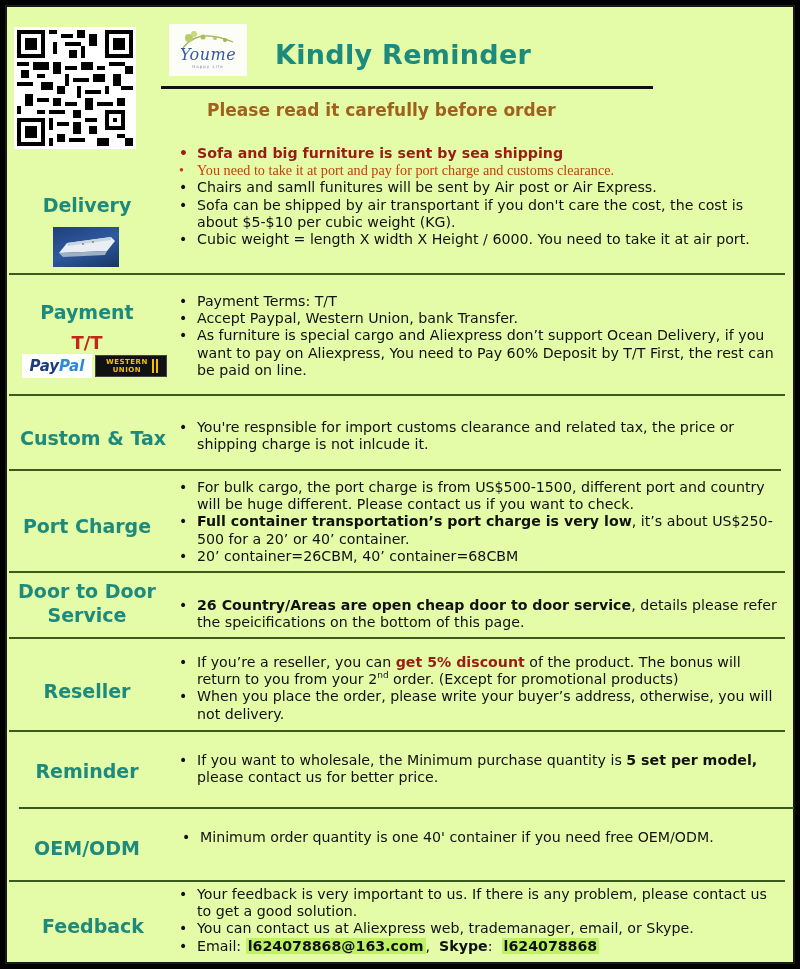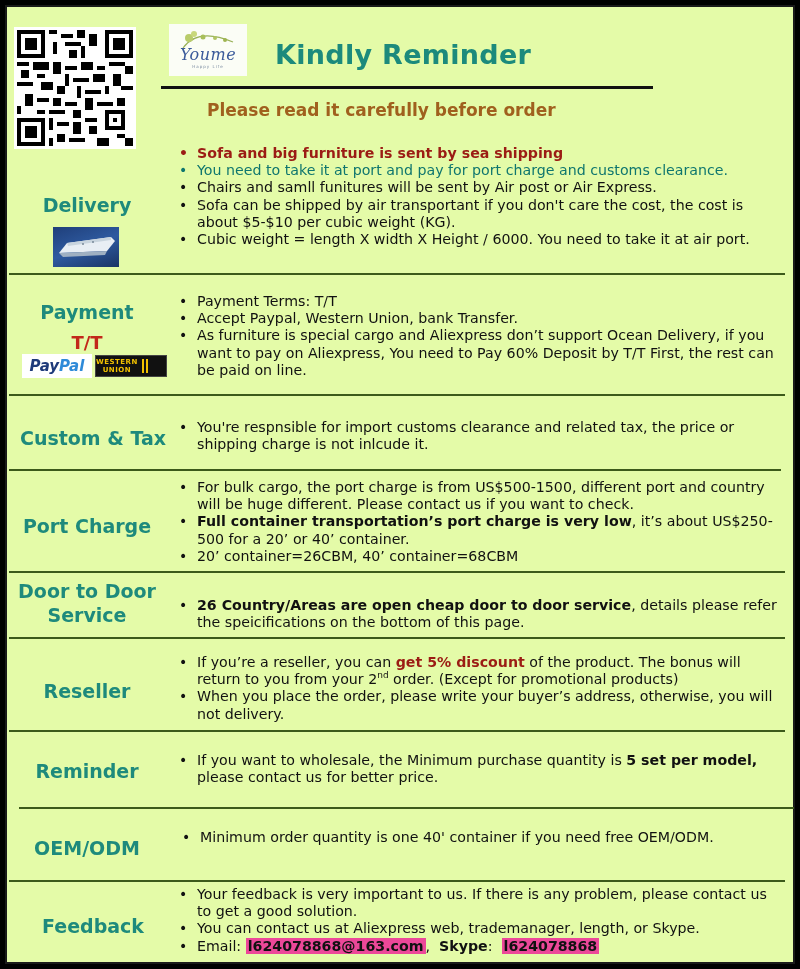--- a/index.html
+++ b/index.html
@@ -44,21 +44,21 @@
     font-weight: bold; font-size: 19px; color: #1e8a7c; line-height: 24px;
   }
   .section ul {
     position: absolute; left: 170px; width: 600px; list-style: none;
     font-size: 14.2px; line-height: 17.2px; color: #111;
   }
   .section li { position: relative; padding-left: 20px; }
   .section li::before {
     content: "\2022"; position: absolute; left: 2px; top: 0; font-size: 14px;
   }
-  .red { color: #0f766e; }
+  .red { color: #c2410c; font-family: Liberation Serif, serif; }
   .b { font-weight: bold; }
   .redb { color: #9b1c14; font-weight: bold; }
   .rule { position: absolute; height: 2px; background: #3c5a1a; }
   .ship {
     position: absolute; left: 46px; top: 220px; width: 66px; height: 40px;
     background: linear-gradient(160deg, #1f3f7a 0%, #2e5aa0 50%, #1a3565 100%);
   }
   .ship svg { width: 66px; height: 40px; display: block; }
   .tt {
     position: absolute; left: 40px; top: 325px; width: 80px; text-align: center;
@@ -67,26 +67,26 @@
   .paypal {
     position: absolute; left: 15px; top: 347px; width: 70px; height: 24px;
     background: #ffffff; font-style: italic; font-weight: bold; font-size: 15px;
     display: flex; align-items: center; justify-content: center;
   }
   .paypal .p1 { color: #1e3a7a; }
   .paypal .p2 { color: #2e8ad8; }
   .wu {
     position: absolute; left: 88px; top: 348px; width: 72px; height: 22px;
     background: #111; border: 1px solid #444; display: flex; align-items: center;
-    padding-left: 0;
+    padding-left: 10px;
   }
   .wu .txt { color: #f2c100; font-weight: bold; font-size: 7px; line-height: 8px; text-align: center; letter-spacing: 0.5px; }
   .wu .bars { margin-left: 4px; display: flex; gap: 2px; }
   .wu .bars i { display: block; width: 2px; height: 14px; background: #f2c100; }
-  .email-box { background: #ec4899; font-weight: bold; padding: 0 2px; }
+  .email-box { background: #bef264; font-weight: bold; padding: 0 2px; }
   sup { font-size: 9px; line-height: 0; }
 </style>
 </head>
 <body>
 
 <div class="frame">
 
   <div class="qr">
     <svg viewBox="0 0 29 29" shape-rendering="crispEdges">
       <rect width="29" height="29" fill="#fff"></rect>
@@ -272,19 +272,19 @@
     <ul style="top:20px; left:173px;">
       <li>Minimum order quantity is one 40' container if you need free OEM/ODM.</li>
     </ul>
   </div>
   <div class="rule" style="top:873px; left:2px; width:776px;"></div>
 
   <div class="section" style="top:875px;">
     <div class="label" style="top:32px; left:6px;">Feedback</div>
     <ul style="top:4px;">
       <li>Your feedback is very important to us. If there is any problem, please contact us to get a good solution.</li>
-      <li>You can contact us at Aliexpress web, trademanager, length, or Skype.</li>
+      <li>You can contact us at Aliexpress web, trademanager, email, or Skype.</li>
       <li>
         <span>Email: </span><span class="email-box">l624078868@163.com</span>,&nbsp;&nbsp;<span class="b">Skype</span>:&nbsp;&nbsp;<span class="email-box">l624078868</span>
       </li>
     </ul>
   </div>
 </div>
 
 </body></html>

